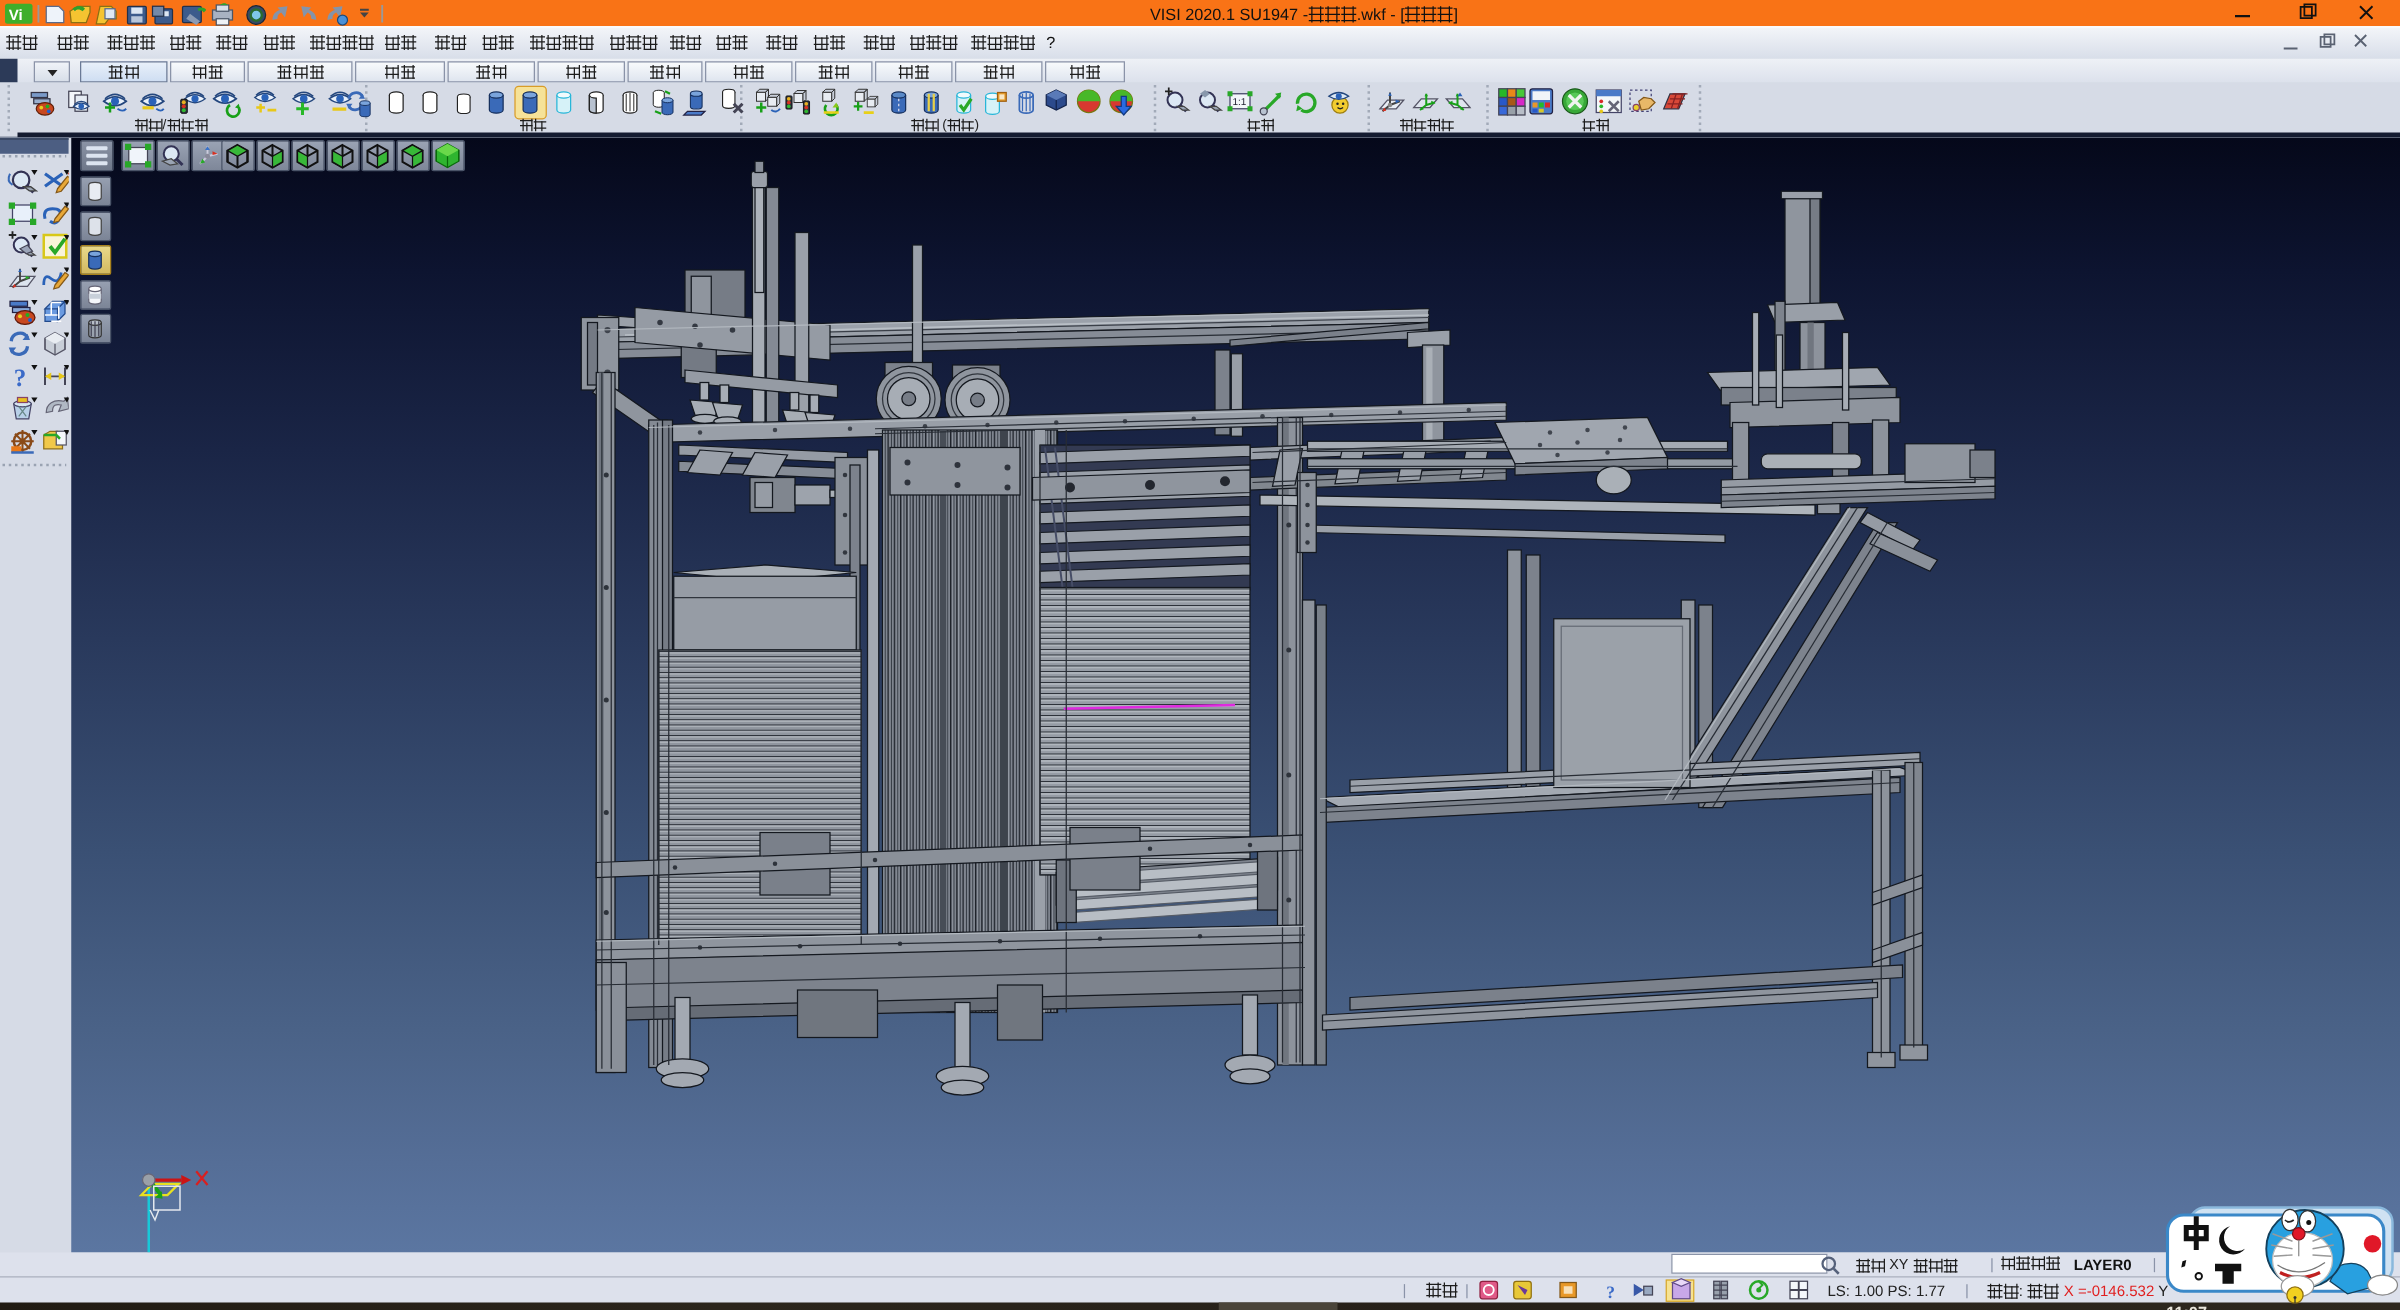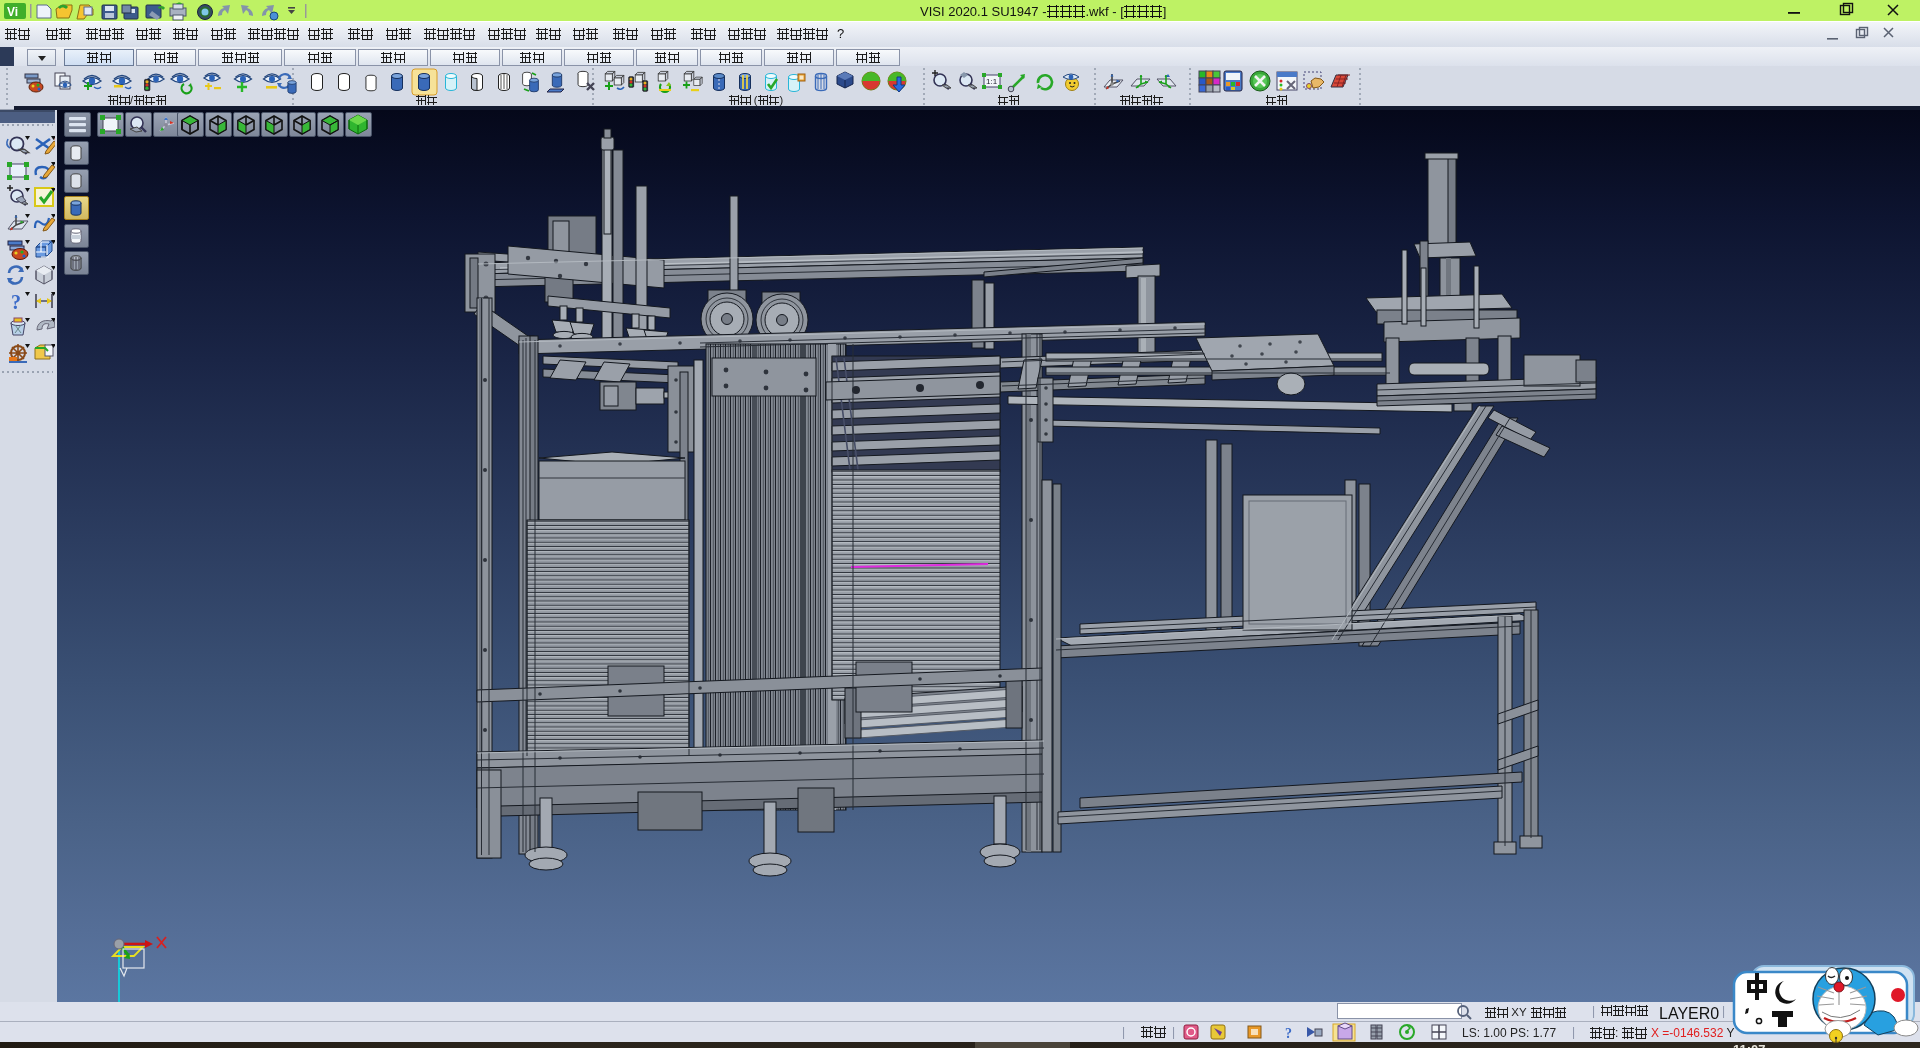--- a/index.html
+++ b/index.html
@@ -1,16 +1,16 @@
 <!DOCTYPE html>
 <html><head><meta charset="utf-8">
 <style>
 *{margin:0;padding:0;box-sizing:border-box}
 html,body{width:1920px;height:1048px;overflow:hidden;font-family:"Liberation Sans",sans-serif;position:relative;background:#d6dbe6}
-#titlebar{position:absolute;left:0;top:0;width:1920px;height:21px;background:#bef264}
+#titlebar{position:absolute;left:0;top:0;width:1920px;height:21px;background:#f97316}
 #title-text{position:absolute;left:920px;top:3px;height:16px;font-size:13px;color:#111;display:flex;align-items:center}
 #menubar{position:absolute;left:0;top:21px;width:1920px;height:26px;background:linear-gradient(#f4f6fa,#d8dee9)}
 #tabrow{position:absolute;left:0;top:47px;width:1920px;height:19px;background:linear-gradient(#eef1f6,#dce1ec)}
 #toolbar{position:absolute;left:0;top:66px;width:1920px;height:44px;background:#d6dbe6;border-bottom:1px solid #9aa2b2}
 .glabel{position:absolute;top:28px;height:12px;display:flex;align-items:center;justify-content:center}
 #sidebar{position:absolute;left:0;top:110px;width:55px;height:892px;background:#d6dbe6;border-top:2px solid #3c4a66}
 #viewport{position:absolute;left:57px;top:110px;width:1863px;height:892px;background:linear-gradient(#05081a 0%,#0d1430 12%,#1a2546 28%,#29395c 45%,#3a5074 64%,#4a6287 80%,#556e97 92%,#5b76a1 100%)}
 #statusA{position:absolute;left:0;top:1002px;width:1920px;height:19px;background:#dde1ec;font-size:12px;color:#222}
 #statusB{position:absolute;left:0;top:1021px;width:1920px;height:21px;background:#dde1ec;border-top:1px solid #aab0be;font-size:12px;color:#222}
 #taskbar{position:absolute;left:0;top:1042px;width:1920px;height:6px;background:linear-gradient(90deg,#211b13,#2b251c 30%,#262019 60%,#2e281f)}
@@ -1159,21 +1159,21 @@
       <path d="M12 12l4 4" stroke="#55617a" stroke-width="2"></path>
     </svg>
 <div style="position:absolute;left:1484px;top:3px;display:flex;align-items:center"><span class="cj s11"></span><span class="cj v2 s11"></span>&nbsp;<span style="font-size:11.5px">XY</span>&nbsp;<span class="cj s11"></span><span class="cj v2 s11"></span><span class="cj s11"></span></div>
 <div style="position:absolute;left:1592px;top:2px;color:#8a93a8">|</div>
 <div style="position:absolute;left:1600px;top:3px;display:flex">
       <span class="cj v2 s11"></span>
       <span class="cj s11"></span>
       <span class="cj v2 s11"></span>
       <span class="cj s11"></span>
     </div>
-<div style="position:absolute;left:1659px;top:3px;font-size:16px;font-weight:normal;color:#111">LAYER0</div>
+<div style="position:absolute;left:1659px;top:3px;font-size:12px;font-weight:bold;color:#111">LAYER0</div>
 <div style="position:absolute;left:1722px;top:2px;color:#8a93a8">|</div>
 </div>
 <div id="statusB">
 <div style="position:absolute;left:1122px;top:3px;color:#8a93a8">|</div>
 <div style="position:absolute;left:1140px;top:4px;display:flex">
       <span class="cj"></span>
       <span class="cj v2"></span>
     </div>
 <div style="position:absolute;left:1172px;top:3px;color:#8a93a8">|</div>
 <svg width="300" height="21" style="position:absolute;left:1180px;top:0">

